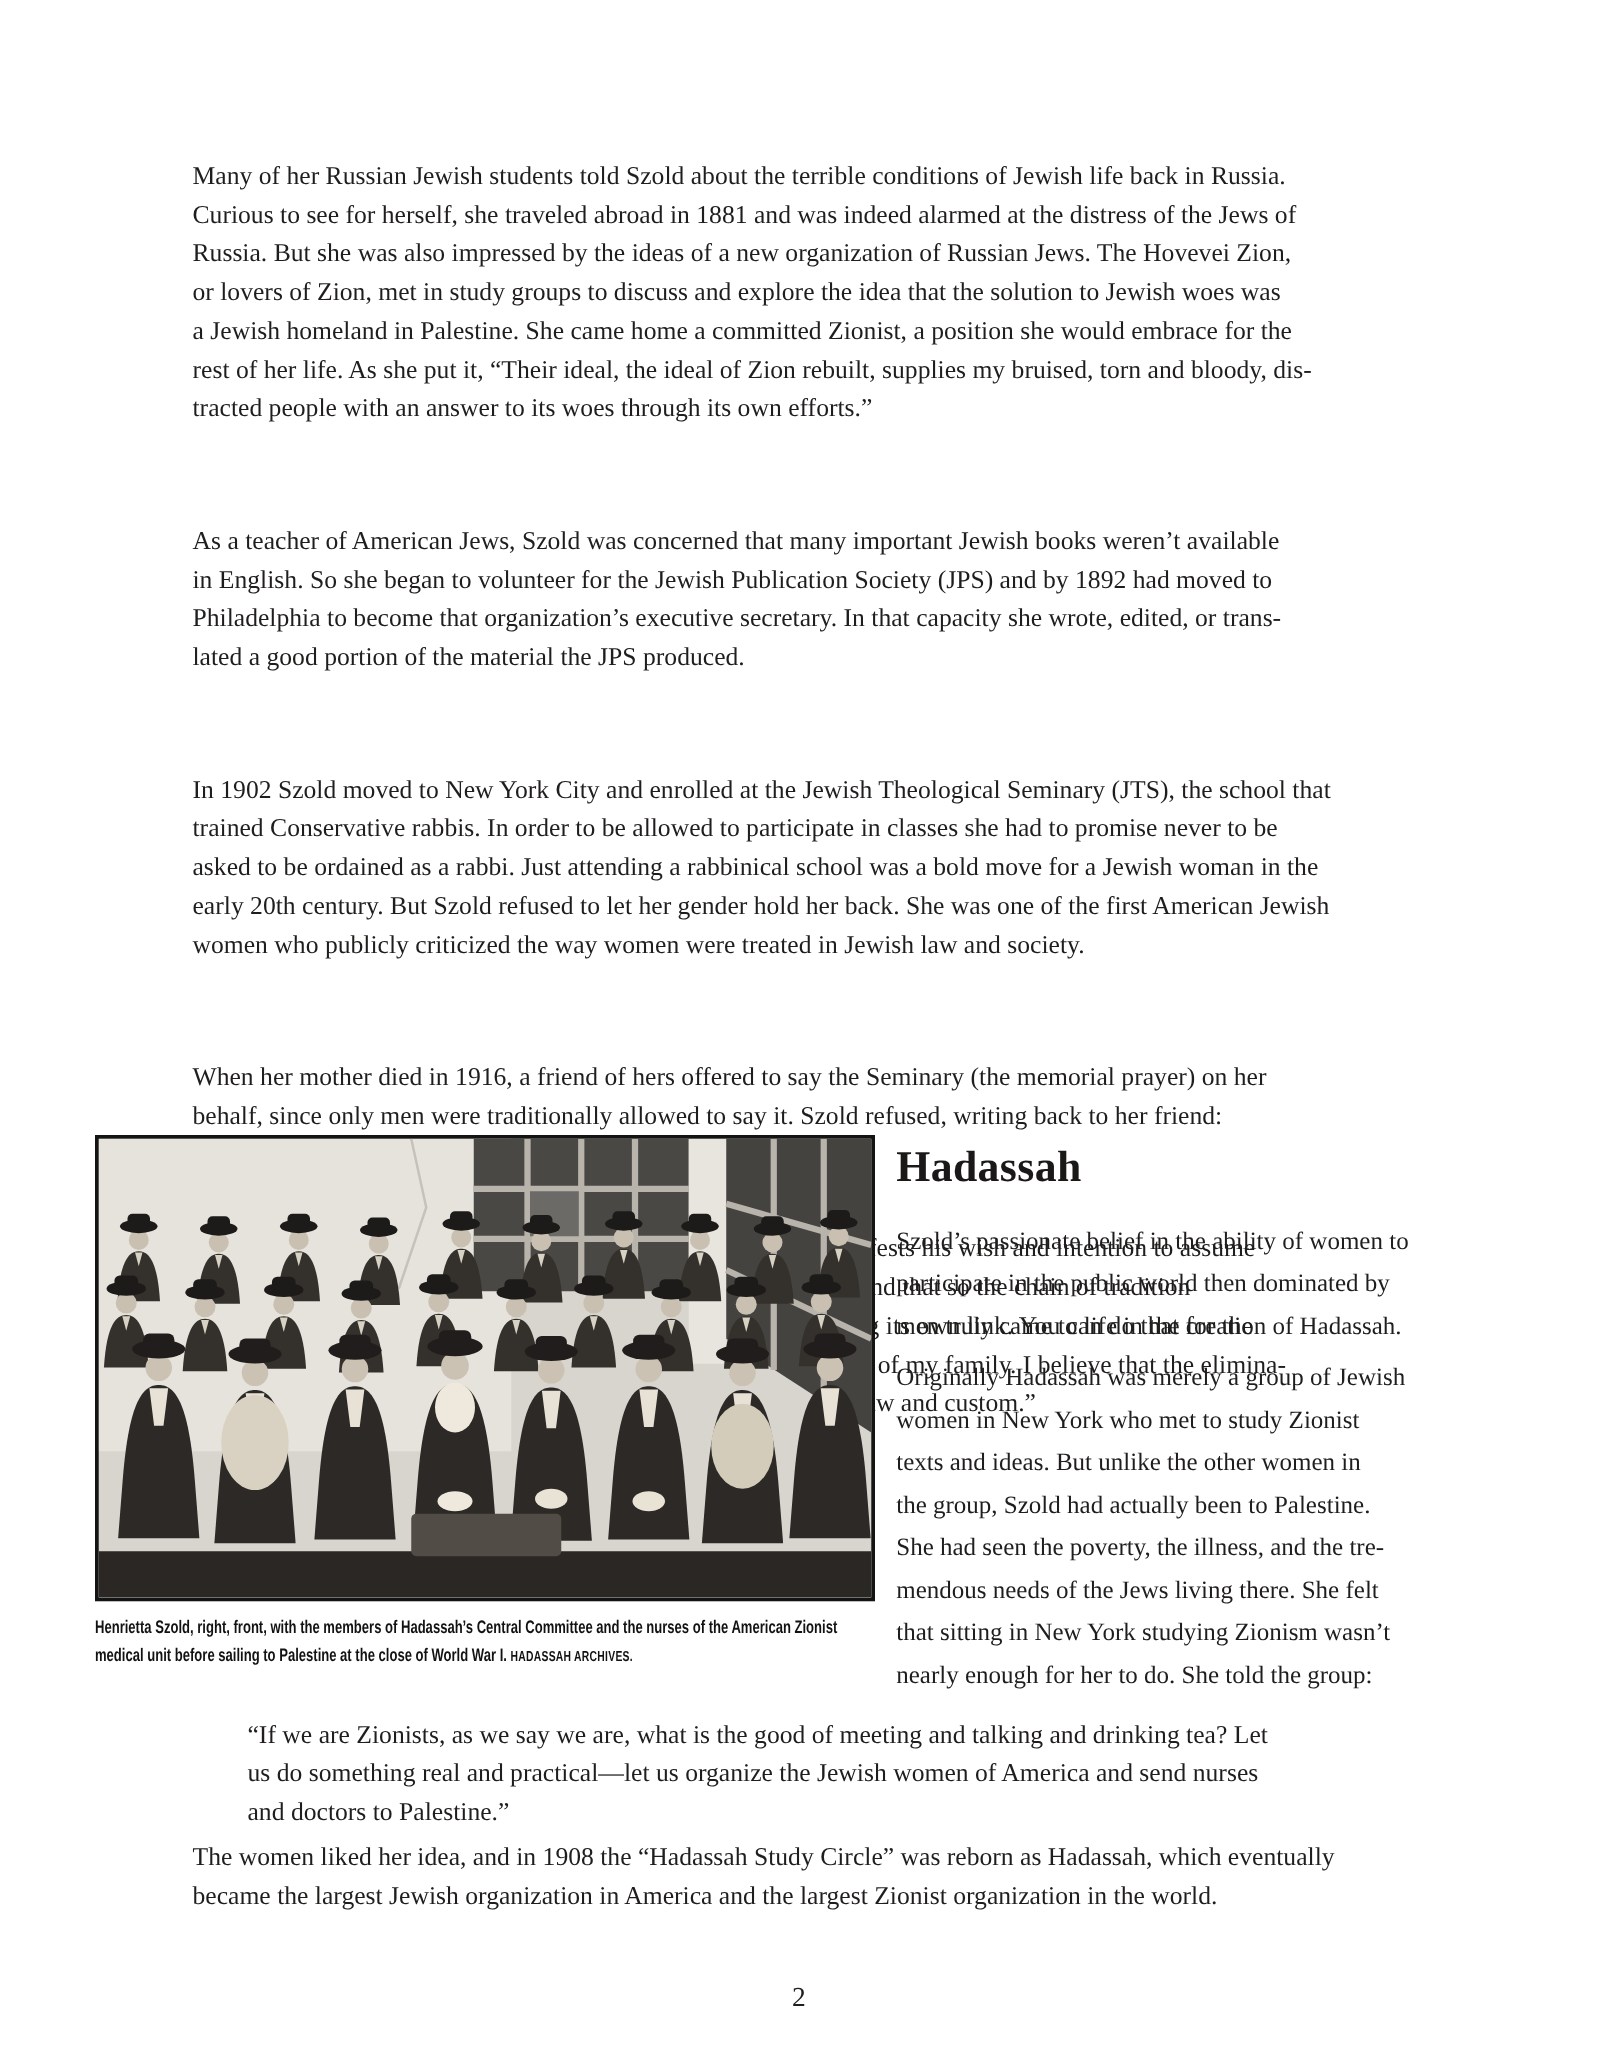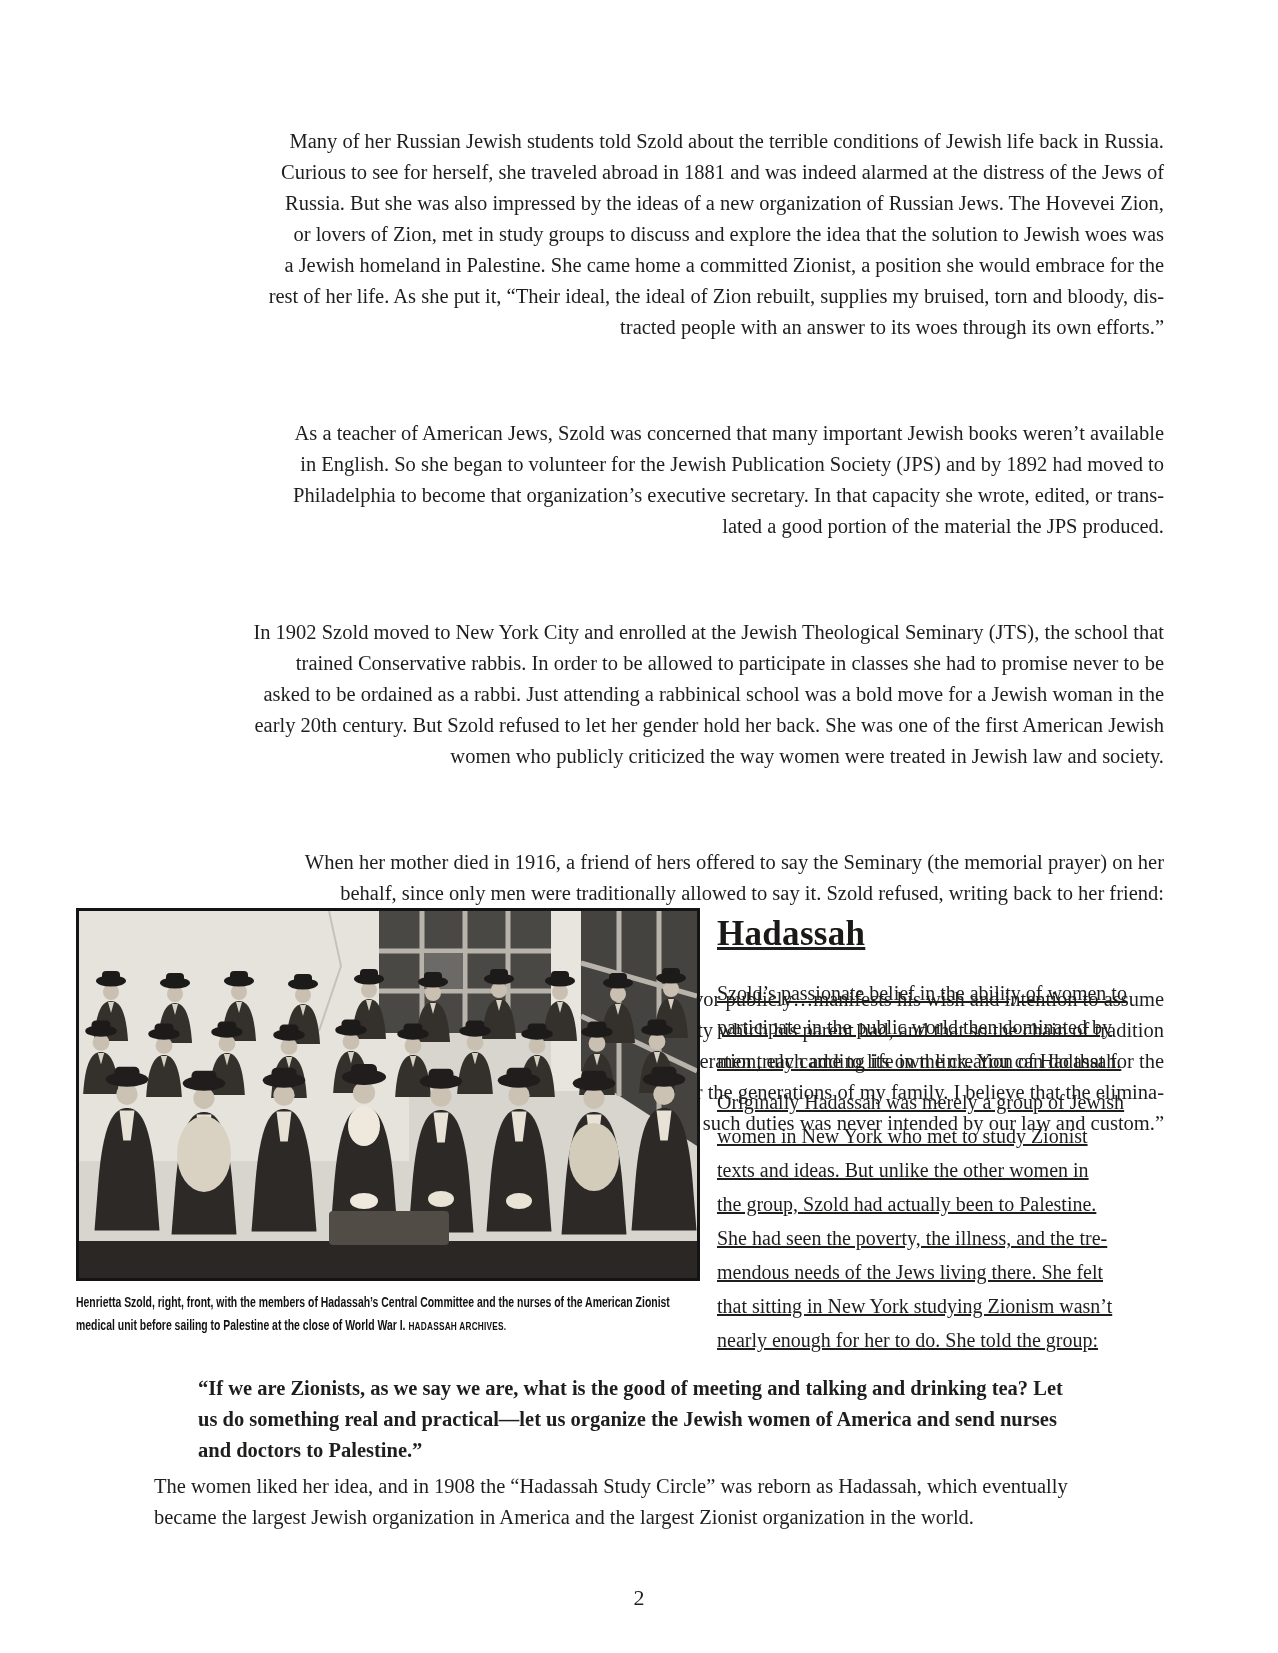--- a/index.html
+++ b/index.html
@@ -9,21 +9,20 @@
     background:#ffffff;
     overflow:hidden;
     font-family:"Liberation Serif", serif;
     color:#1f1e1d;
   }
   
   #main-text{
     position:absolute;left:154px;top:64px;width:1010px;
     font-size:20.5px;line-height:31px;
     white-space:pre;
-    text-align:right;
   }
   #main-text p{margin:0 0 13px 0;}
   #main-text p.quote{margin-left:44px;}
   
   #photo-frame{
     position:absolute;left:76px;top:908px;
     width:624px;height:373px;
     border:3px solid #141414;
     box-sizing:border-box;
     background:#d8d5cf;
@@ -36,37 +35,37 @@
     transform:scaleX(0.72);
     transform-origin:left top;
     font-family:"Liberation Sans", sans-serif;
     font-weight:bold;
     font-size:14.5px;line-height:23px;
     color:#121212;
   }
   #photo-caption .credit{font-size:11.5px;letter-spacing:.3px;}
   
   #hadassah-col{
-    position:absolute;left:717px;top:912px;width:440px;text-decoration:underline;
+    position:absolute;left:717px;top:912px;width:440px;
   }
   #hadassah-col h1{
     margin:0 0 20px 0;
     font-size:35px;line-height:44px;
     font-weight:bold;color:#1a1918;
     letter-spacing:.3px;
   }
   #hadassah-col p{
     margin:0 0 7px 0;
     font-size:20px;line-height:34px;
     white-space:pre;
   }
   
   #zionists-quote{
     position:absolute;left:198px;top:1373px;
-    font-size:20.5px;line-height:31px;white-space:pre;font-weight:bold;
+    font-size:20.5px;line-height:31px;white-space:pre;
   }
   #closing-para{
     position:absolute;left:154px;top:1471px;
     font-size:20.5px;line-height:31px;white-space:pre;
   }
   #page-number{
     position:absolute;left:0;top:1585px;width:1278px;
     text-align:center;font-size:22px;color:#1f1e1d;
   }
 </style>

